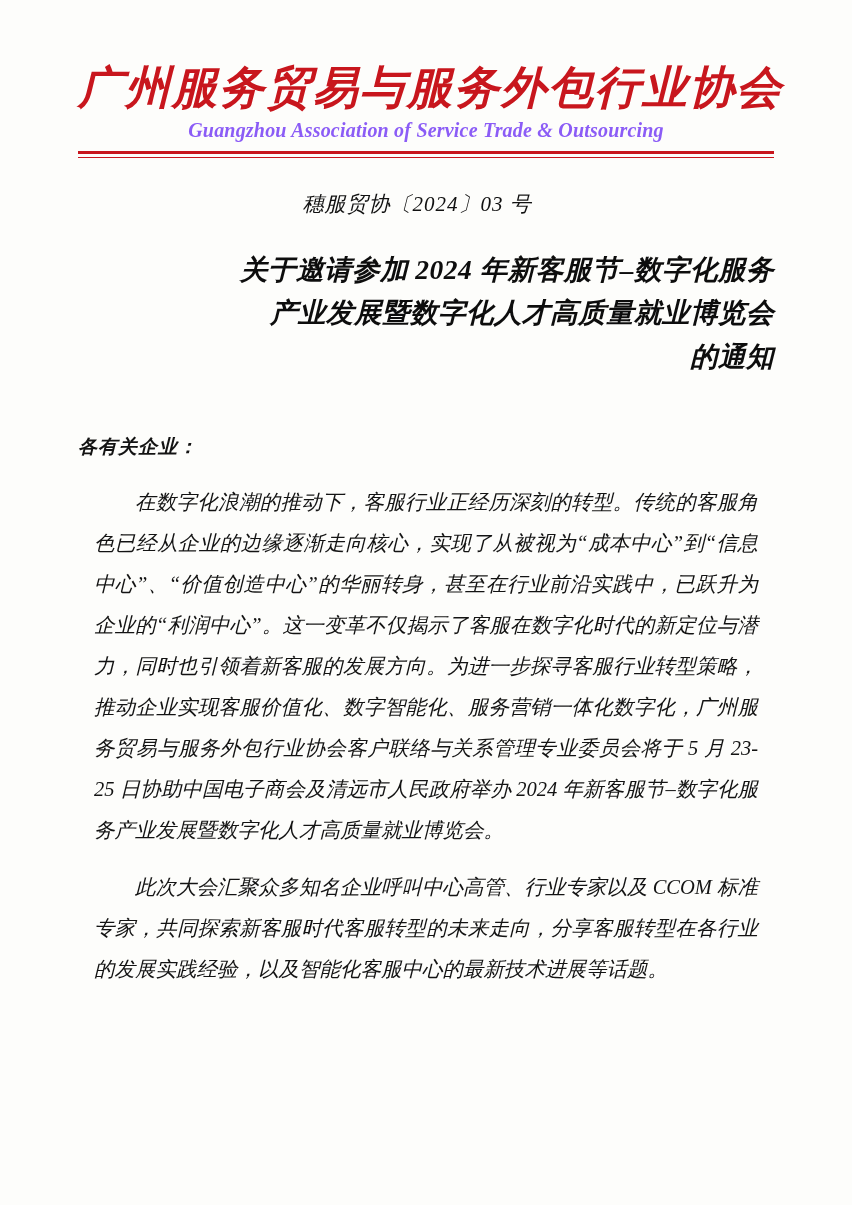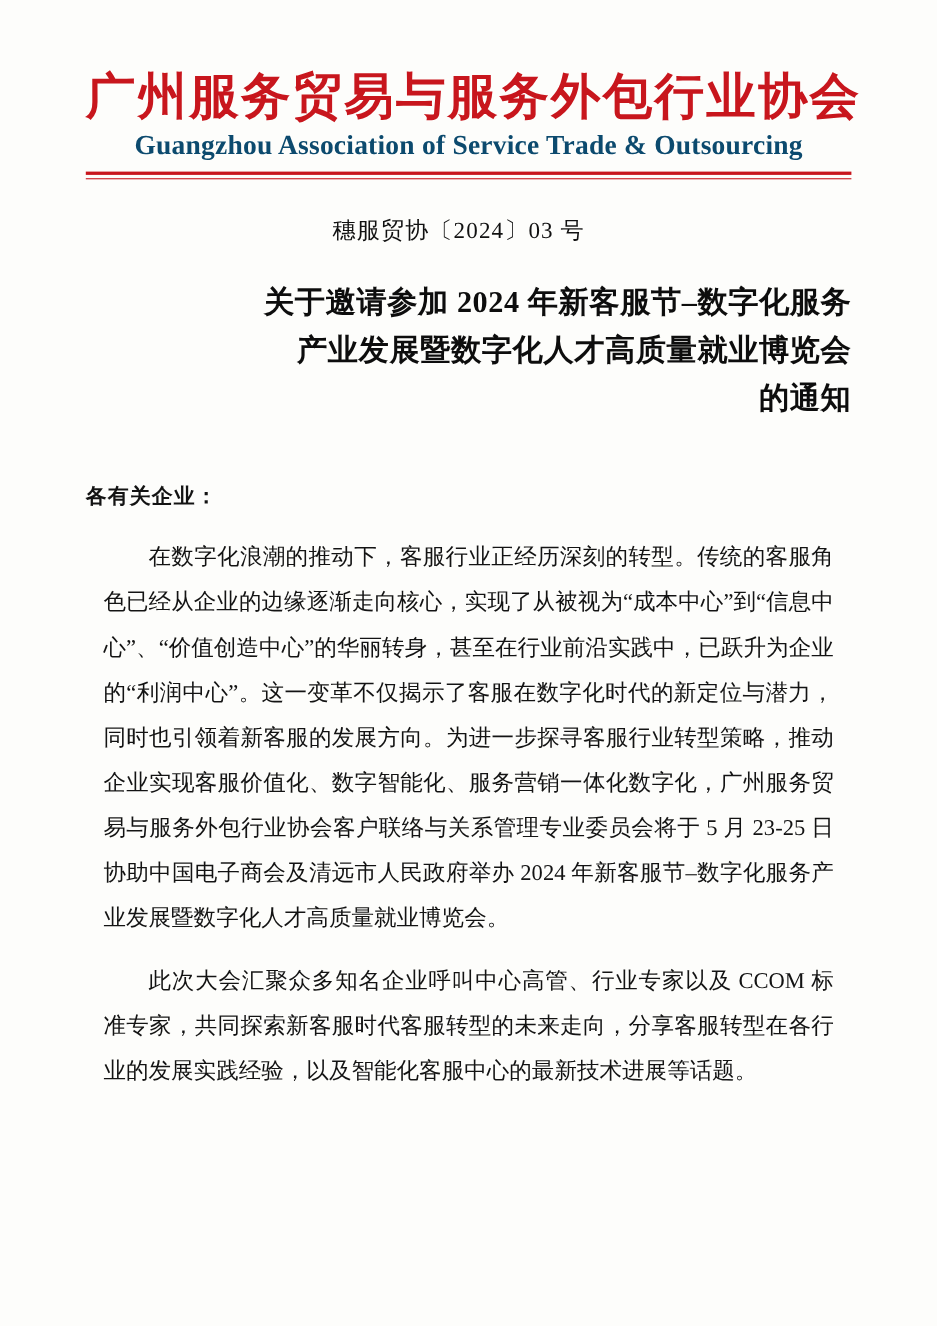--- a/index.html
+++ b/index.html
@@ -14,41 +14,42 @@
     color: #1a1a1a;
     overflow: hidden;
   }
   .page {
     position: relative;
     width: 852px;
     height: 1205px;
     background: #fdfdfb;
     box-sizing: border-box;
     padding: 0 78px;
+    font-style: italic;
   }
 
   
   .letterhead {
     padding-top: 62px;
     text-align: center;
   }
   .lh-cn {
     font-family: "Liberation Serif", "DejaVu Serif", serif;
     font-weight: bold;
     font-size: 45px;
     letter-spacing: 2px;
     color: #c8161d;
     line-height: 1.18;
     white-space: nowrap;
   }
   .lh-en {
     font-family: "Liberation Serif", "DejaVu Serif", serif;
     font-weight: bold;
-    font-size: 25px;
-    color: #0c4a6e;
+    font-size: 20px;
+    color: #8b5cf6;
     margin-top: 4px;
     letter-spacing: 0.2px;
     white-space: nowrap;
   }
   .rule-thick {
     margin-top: 9px;
     height: 2.6px;
     background: #c8161d;
   }
   .rule-thin {

